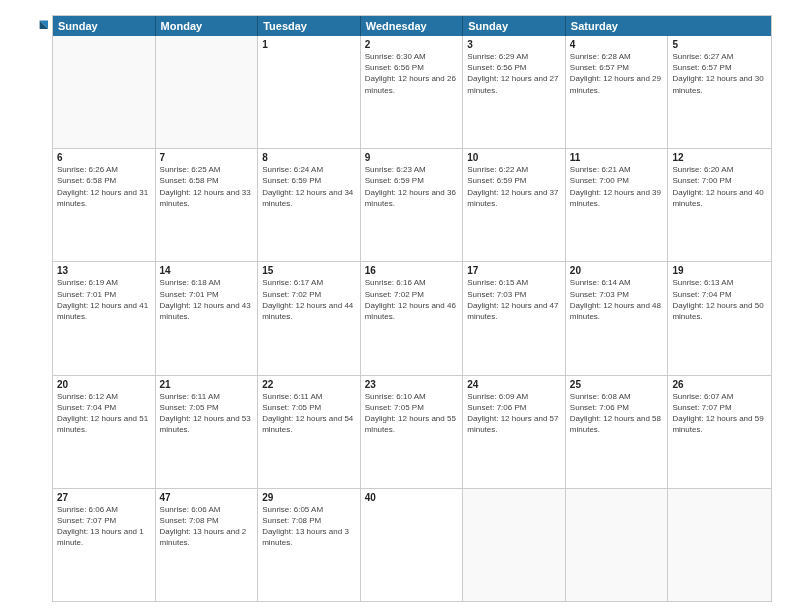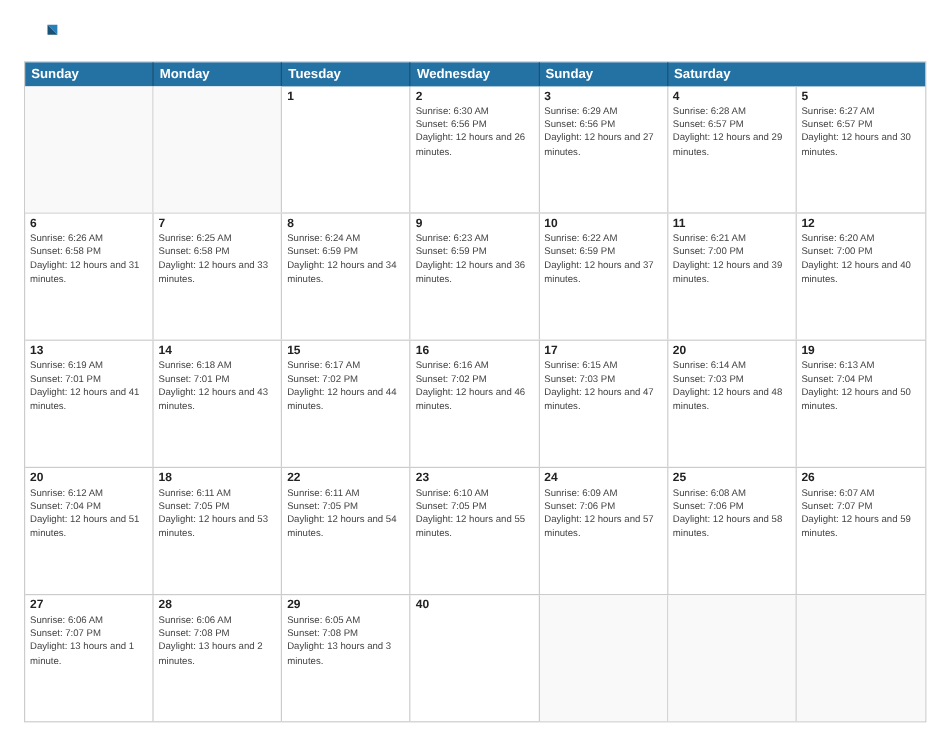--- a/index.html
+++ b/index.html
@@ -8,21 +8,21 @@
       height: 612px;
       font-family: Arial, sans-serif;
       background: #fff;
       overflow: hidden;
     }
     .page {
       width: 792px;
       height: 612px;
       padding: 15px 20px 10px 20px;
       display: flex;
-      flex-direction: column;
+      flex-direction: row;
     }
     .header {
       display: flex;
       justify-content: space-between;
       align-items: flex-start;
       margin-bottom: 8px;
     }
     .logo {
       display: flex;
       align-items: center;
@@ -221,21 +221,21 @@
             <span class="day-num">19</span>
             <div class="cell-info">Sunrise: 6:13 AM<br>Sunset: 7:04 PM<br>Daylight: 12 hours and 50 minutes.</div>
           </div>
         </div>
         <div class="cal-week">
           <div class="cal-cell">
             <span class="day-num">20</span>
             <div class="cell-info">Sunrise: 6:12 AM<br>Sunset: 7:04 PM<br>Daylight: 12 hours and 51 minutes.</div>
           </div>
           <div class="cal-cell">
-            <span class="day-num">18</span>
+            <span class="day-num">21</span>
             <div class="cell-info">Sunrise: 6:11 AM<br>Sunset: 7:05 PM<br>Daylight: 12 hours and 53 minutes.</div>
           </div>
           <div class="cal-cell">
             <span class="day-num">22</span>
             <div class="cell-info">Sunrise: 6:11 AM<br>Sunset: 7:05 PM<br>Daylight: 12 hours and 54 minutes.</div>
           </div>
           <div class="cal-cell">
             <span class="day-num">23</span>
             <div class="cell-info">Sunrise: 6:10 AM<br>Sunset: 7:05 PM<br>Daylight: 12 hours and 55 minutes.</div>
           </div>
@@ -251,21 +251,21 @@
             <span class="day-num">26</span>
             <div class="cell-info">Sunrise: 6:07 AM<br>Sunset: 7:07 PM<br>Daylight: 12 hours and 59 minutes.</div>
           </div>
         </div>
         <div class="cal-week">
           <div class="cal-cell">
             <span class="day-num">27</span>
             <div class="cell-info">Sunrise: 6:06 AM<br>Sunset: 7:07 PM<br>Daylight: 13 hours and 1 minute.</div>
           </div>
           <div class="cal-cell">
-            <span class="day-num">28</span>
+            <span class="day-num">47</span>
             <div class="cell-info">Sunrise: 6:06 AM<br>Sunset: 7:08 PM<br>Daylight: 13 hours and 2 minutes.</div>
           </div>
           <div class="cal-cell">
             <span class="day-num">29</span>
             <div class="cell-info">Sunrise: 6:05 AM<br>Sunset: 7:08 PM<br>Daylight: 13 hours and 3 minutes.</div>
           </div>
           <div class="cal-cell">
             <span class="day-num">40</span>
           </div>
           <div class="cal-cell empty"></div>

